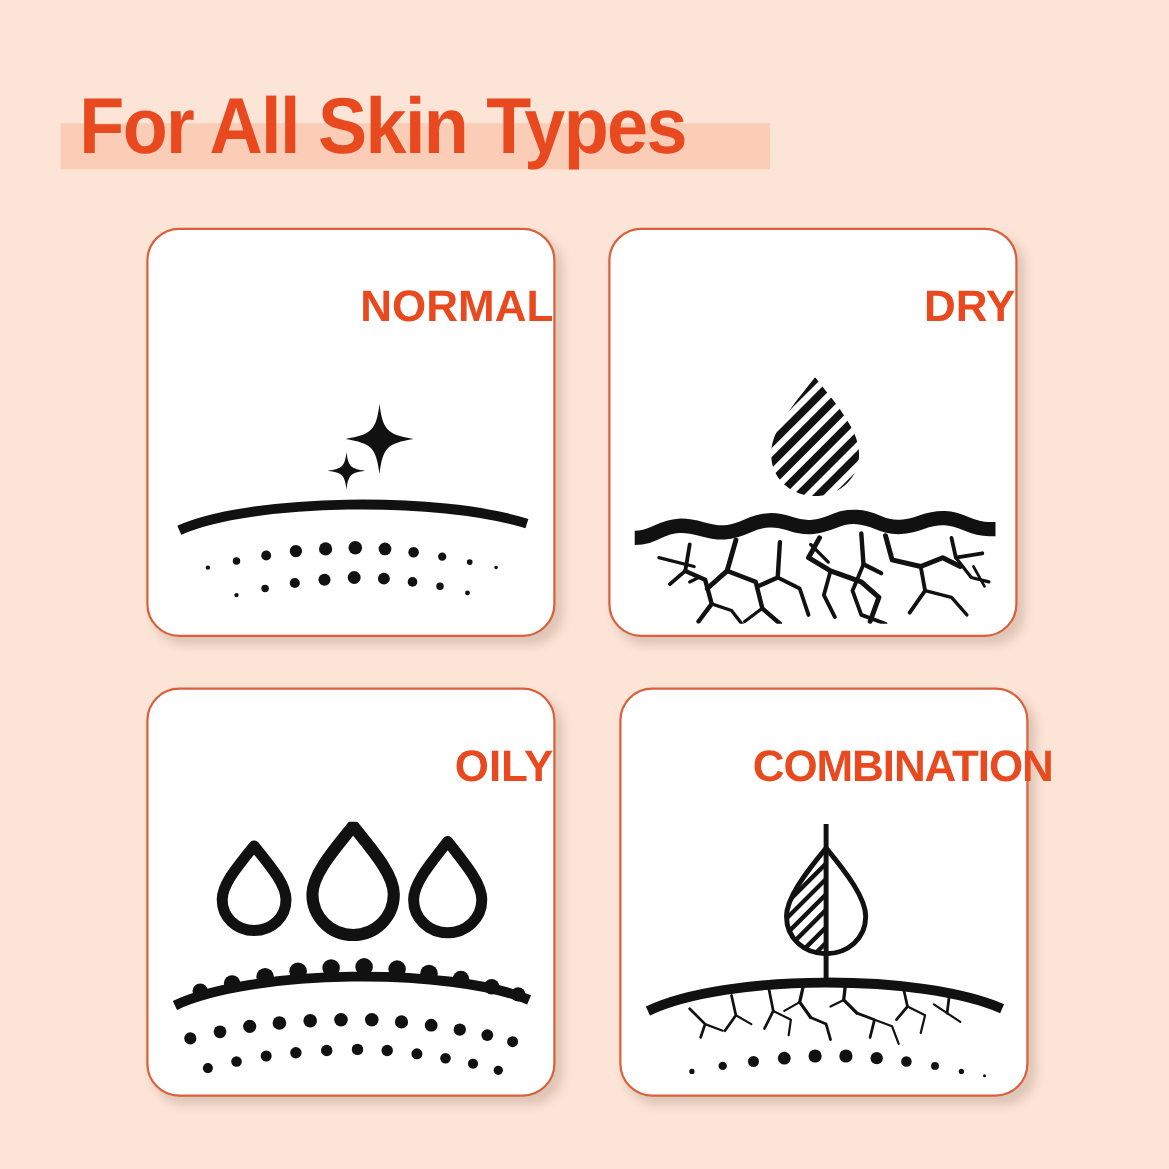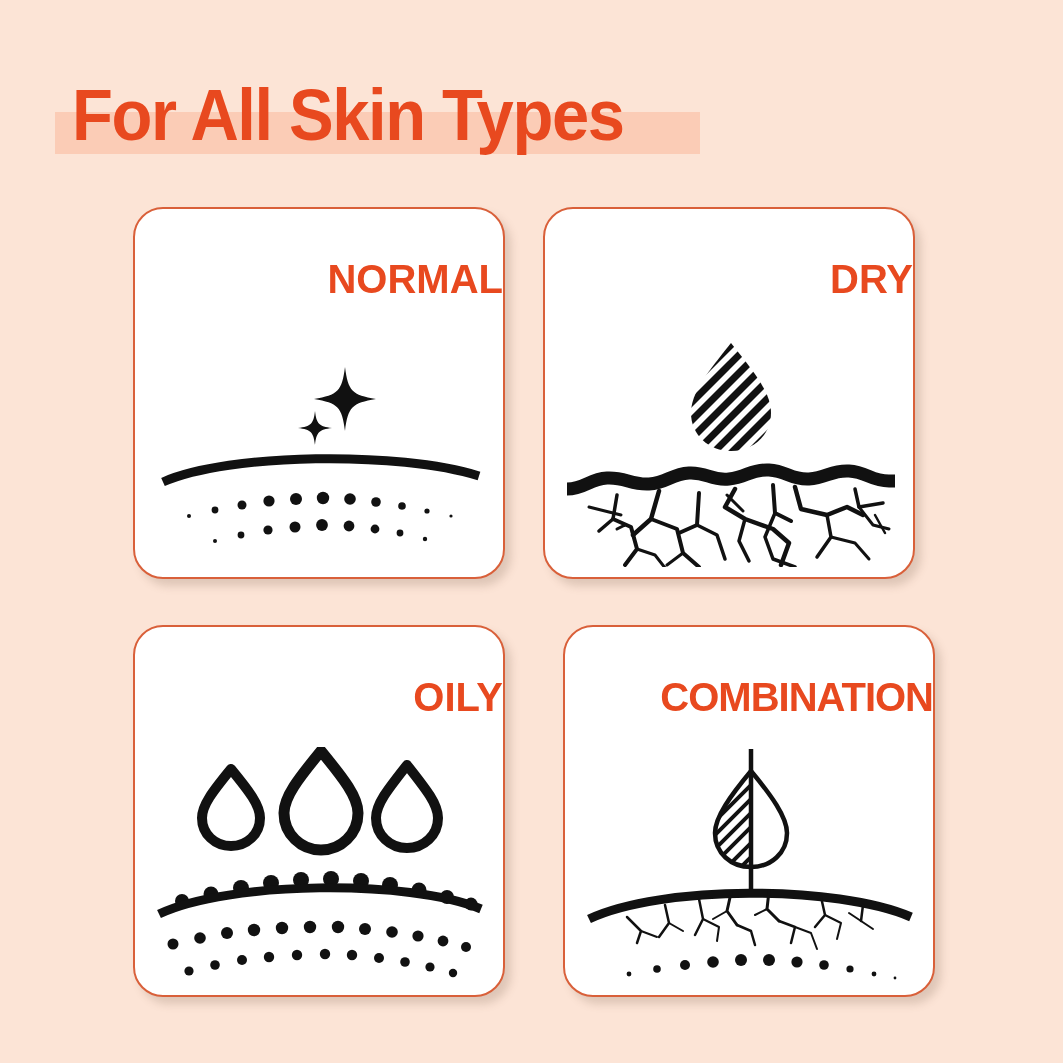--- a/index.html
+++ b/index.html
@@ -58,39 +58,40 @@
     position: absolute;
     width: 372px;
     height: 372px;
     background: #FFFFFF;
     border: 2px solid #D9603A;
     border-radius: 30px;
     box-shadow: 6px 7px 9px rgba(120, 90, 75, 0.22);
     box-sizing: border-box;
   }
   .card-0 { left: 0px;   top: 0px; }
-  .card-1 { left: 410px; top: 0px; }
+  .card-1 { left: 420px; top: 0px; }
   .card-2 { left: 0px;   top: 418px; }
   .card-3 { left: 430px; top: 418px; }
 
   .card-label {
     position: absolute;
     left: 0;
     top: 48px;
     width: 100%;
     text-align: right;
     font-size: 40px;
     font-weight: 700;
     color: #E8491F;
     letter-spacing: 0px;
     font-family: "Liberation Sans", sans-serif;
   }
   .card-label.long {
     font-size: 40px;
     letter-spacing: -1px;
+    padding-left: 24px;
   }
 
   .card-art {
     position: absolute;
     left: 14px;
     top: 120px;
     width: 344px;
     height: 238px;
   }
   .card-art svg {

